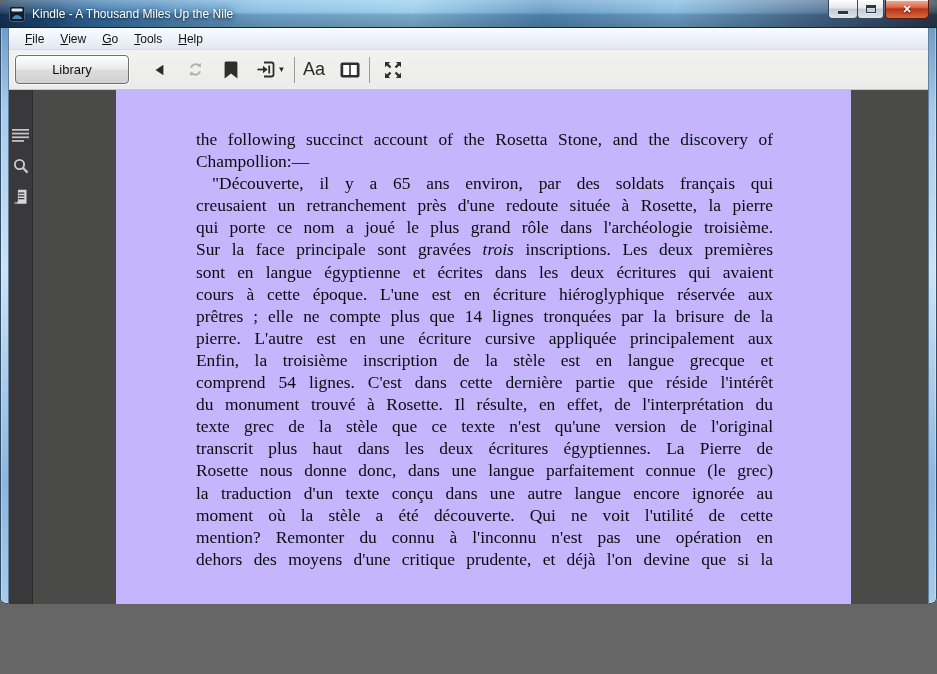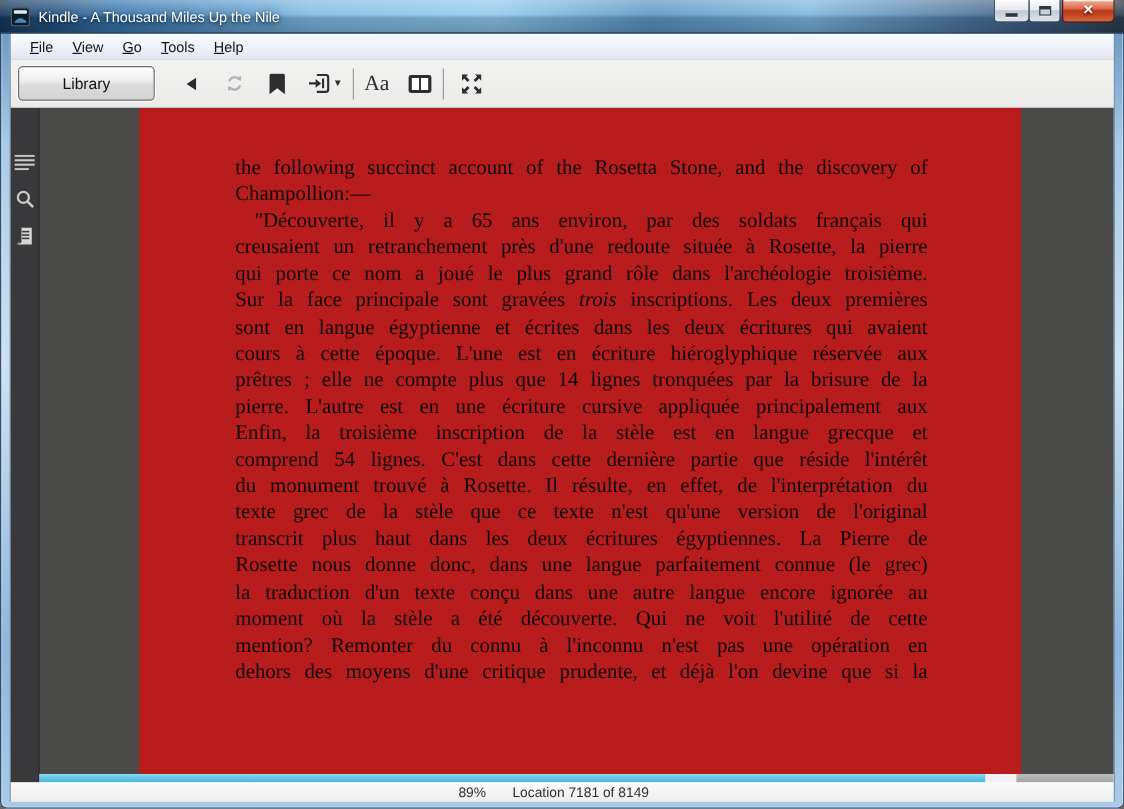--- a/index.html
+++ b/index.html
@@ -1,19 +1,19 @@
 <!DOCTYPE html>
 <html><head>
 <meta charset="utf-8">
 <style>
   * { box-sizing: border-box; }
   html,body { margin:0; padding:0; background:#666; }
   body { font-family:"Liberation Sans", sans-serif; }
 
-  .window { position:relative; width:937px; height:674px; margin:0 auto;
+  .window { position:relative; width:937px; height:604px; margin:0 auto;
     background:linear-gradient(180deg,#5d8cb8 0%,#a8cbe9 18%,#cde2f4 45%,#8db6dc 80%,#a9cbe9 100%);
     border-radius:7px 7px 6px 6px; overflow:hidden;
     box-shadow:inset 0 0 0 1px rgba(20,50,80,.85), inset 0 0 0 2px rgba(255,255,255,.35); }
 
   
   .titlebar { position:relative; height:28px; width:100%;
     background:
       linear-gradient(180deg, rgba(255,255,255,.30) 0%, rgba(255,255,255,.08) 45%, rgba(0,10,25,.18) 55%, rgba(0,10,25,.28) 100%),
       linear-gradient(90deg,#16365a 0%,#3d7ab0 10%,#82bce4 28%,#93cbec 44%,#5e97c4 58%,#7fb7de 72%,#44658a 90%,#2e3d4d 100%);
     border-bottom:1px solid #14273a; }
@@ -48,30 +48,30 @@
     background:linear-gradient(180deg,#f2f2f1 0%,#ebebea 100%); border-bottom:1px solid #c6c6c6; }
   .library-btn { margin-left:6px; width:114px; height:29px; border:1px solid #707070; border-radius:4px;
     background:linear-gradient(180deg,#fefefe 0%,#ececec 45%,#dcdcdc 55%,#d2d2d2 100%);
     font-family:"Liberation Sans",sans-serif; font-size:13px; font-weight:normal; color:#111;
     box-shadow:0 0 0 1px rgba(255,255,255,.7), inset 0 1px 0 #fff; cursor:pointer; }
   .tbicon { width:36px; height:30px; display:flex; align-items:center; justify-content:center; cursor:pointer; }
   .tbicon.first { margin-left:12px; }
   .tbicon.wide { width:44px; }
   .tbicon.fs { width:40px; margin-left:2px; }
   .tbsep { width:1px; height:26px; background:#9c9c9c; margin:0 1px; }
-  .aa-label { font-family:Liberation Serif, serif; font-size:18px; color:#2b2b2b; }
+  .aa-label { font-family:Liberation Sans, sans-serif; font-size:18px; color:#2b2b2b; }
   .caret { font-size:8px; color:#2b2b2b; margin-left:2px; }
 
   
   .content { height:555px; flex:0 0 auto; display:flex; background:#4a4a49; overflow:hidden; }
   .rail { width:24px; flex:0 0 auto; background:#39393b; border-right:1px solid #2b2b2d;
     display:flex; flex-direction:column; align-items:center; padding-top:36px; gap:13px; }
   .rail-icon { width:18px; height:18px; display:flex; align-items:center; justify-content:center; cursor:pointer; }
   .surround { flex:1; position:relative; }
-  .page { position:absolute; left:83px; top:0; bottom:0; width:735px; background:#b91c1c;
+  .page { position:absolute; left:83px; top:0; bottom:0; width:735px; background:#c4b5fd;
     padding:38px 78px 0 80px; font-family:"Liberation Serif", serif; font-size:17.4px; color:#0c0c0c; }
   .pline { line-height:22.1px; text-align:justify; text-align-last:justify; white-space:normal; }
   .pline.nojust { text-align:left; text-align-last:left; }
   .pline.indent { text-indent:16px; }
 
   
   .progressrow { height:7px; flex:0 0 auto; display:flex; }
   .prail { width:24px; background:#39393b; border-right:1px solid #2b2b2d; }
   .ptrack { flex:1; position:relative; background:#f2f2f2; cursor:pointer; }
   .pgray { position:absolute; right:0; top:0; bottom:0; width:81px; background:linear-gradient(180deg,#bdbdbd,#a3a3a3); }

